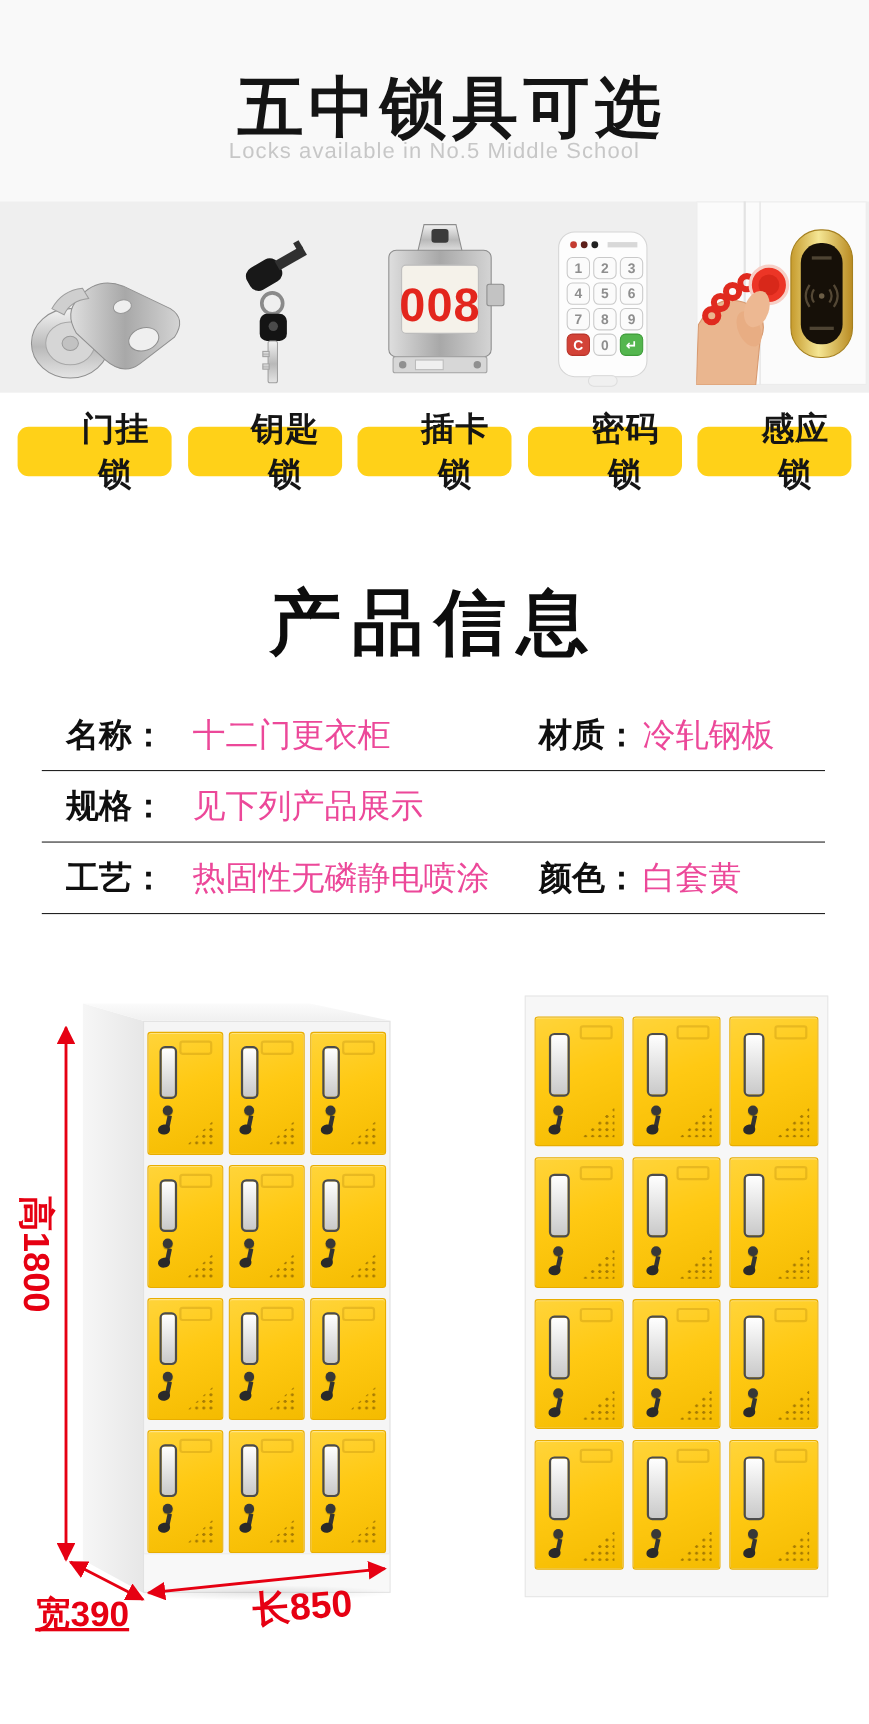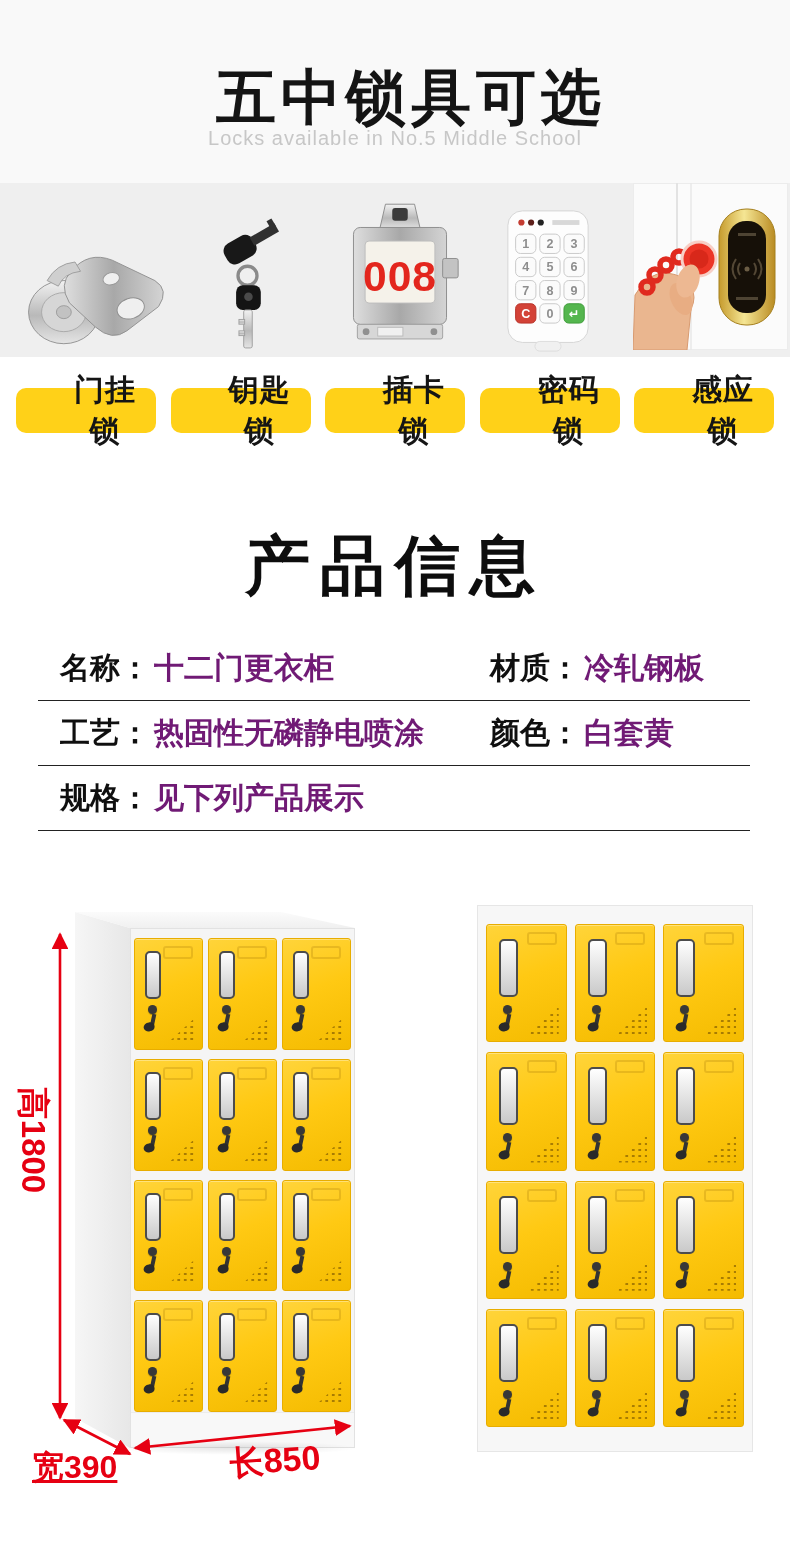--- a/index.html
+++ b/index.html
@@ -29,24 +29,24 @@
   .lock-btn{width:140px;height:45px;background:var(--accent-yellow,#ffd118);border:none;border-radius:10px;
             font-size:30px;font-weight:800;color:#151515;letter-spacing:1px;font-family:inherit;
             display:flex;align-items:center;justify-content:center;cursor:pointer;padding-left:44px;}
 
   
   .product-title{position:absolute;top:522px;left:0;width:100%;text-align:center;margin:0;
                  font-size:65px;font-weight:900;letter-spacing:10px;color:#0d0d0d;}
   .spec-table{position:absolute;left:38px;top:636px;width:712px;}
   .spec-row{display:flex;align-items:center;height:64px;border-bottom:1.5px solid #222;}
   .spec-cell{display:flex;align-items:baseline;font-size:30px;}
-  .spec-cell.left{width:452px;padding-left:22px;box-sizing:border-box;}
+  .spec-cell.left{width:452px;padding-left:22px;box-sizing:border-box;gap:21px;}
   .spec-cell.right{flex:1;}
   .spec-label{font-weight:900;color:#0f0f0f;}
-  .spec-value{font-weight:700;color:#701a75;margin-left:4px;}
+  .spec-value{font-weight:400;color:#ec4899;margin-left:4px;}
 
   
   .locker3d{position:absolute;left:75px;top:912px;width:280px;height:536px;}
   .locker3d::after{content:"";position:absolute;left:40px;right:-4px;bottom:-7px;height:14px;
                    background:radial-gradient(ellipse at center,rgba(0,0,0,.10),transparent 70%);}
   .top-face{position:absolute;left:0;top:0;width:280px;height:16px;
             background:linear-gradient(#fbfbfb,#f0f0f0);
             clip-path:polygon(0 0,73.5% 0,100% 100%,19.6% 100%);}
   .side-face{position:absolute;left:0;top:0;width:55px;height:536px;
              background:linear-gradient(90deg,#f6f6f6,#e7e7e7);
@@ -257,32 +257,32 @@
       <span class="spec-label">名称：</span>
       <span class="spec-value">十二门更衣柜</span>
     </div>
     <div class="spec-cell right">
       <span class="spec-label">材质：</span>
       <span class="spec-value">冷轧钢板</span>
     </div>
   </div>
   <div class="spec-row">
     <div class="spec-cell left">
+      <span class="spec-label">规格：</span>
+      <span class="spec-value">见下列产品展示</span>
+    </div>
+  </div>
+  <div class="spec-row">
+    <div class="spec-cell left">
       <span class="spec-label">工艺：</span>
       <span class="spec-value">热固性无磷静电喷涂</span>
     </div>
     <div class="spec-cell right">
       <span class="spec-label">颜色：</span>
       <span class="spec-value">白套黄</span>
-    </div>
-  </div>
-  <div class="spec-row">
-    <div class="spec-cell left">
-      <span class="spec-label">规格：</span>
-      <span class="spec-value">见下列产品展示</span>
     </div>
   </div>
 </div>
 
 <div class="locker3d">
   <div class="side-face"></div>
   <div class="top-face"></div>
   <div class="front-face">
     <div class="door-grid grid-left">
       <div class="door">

